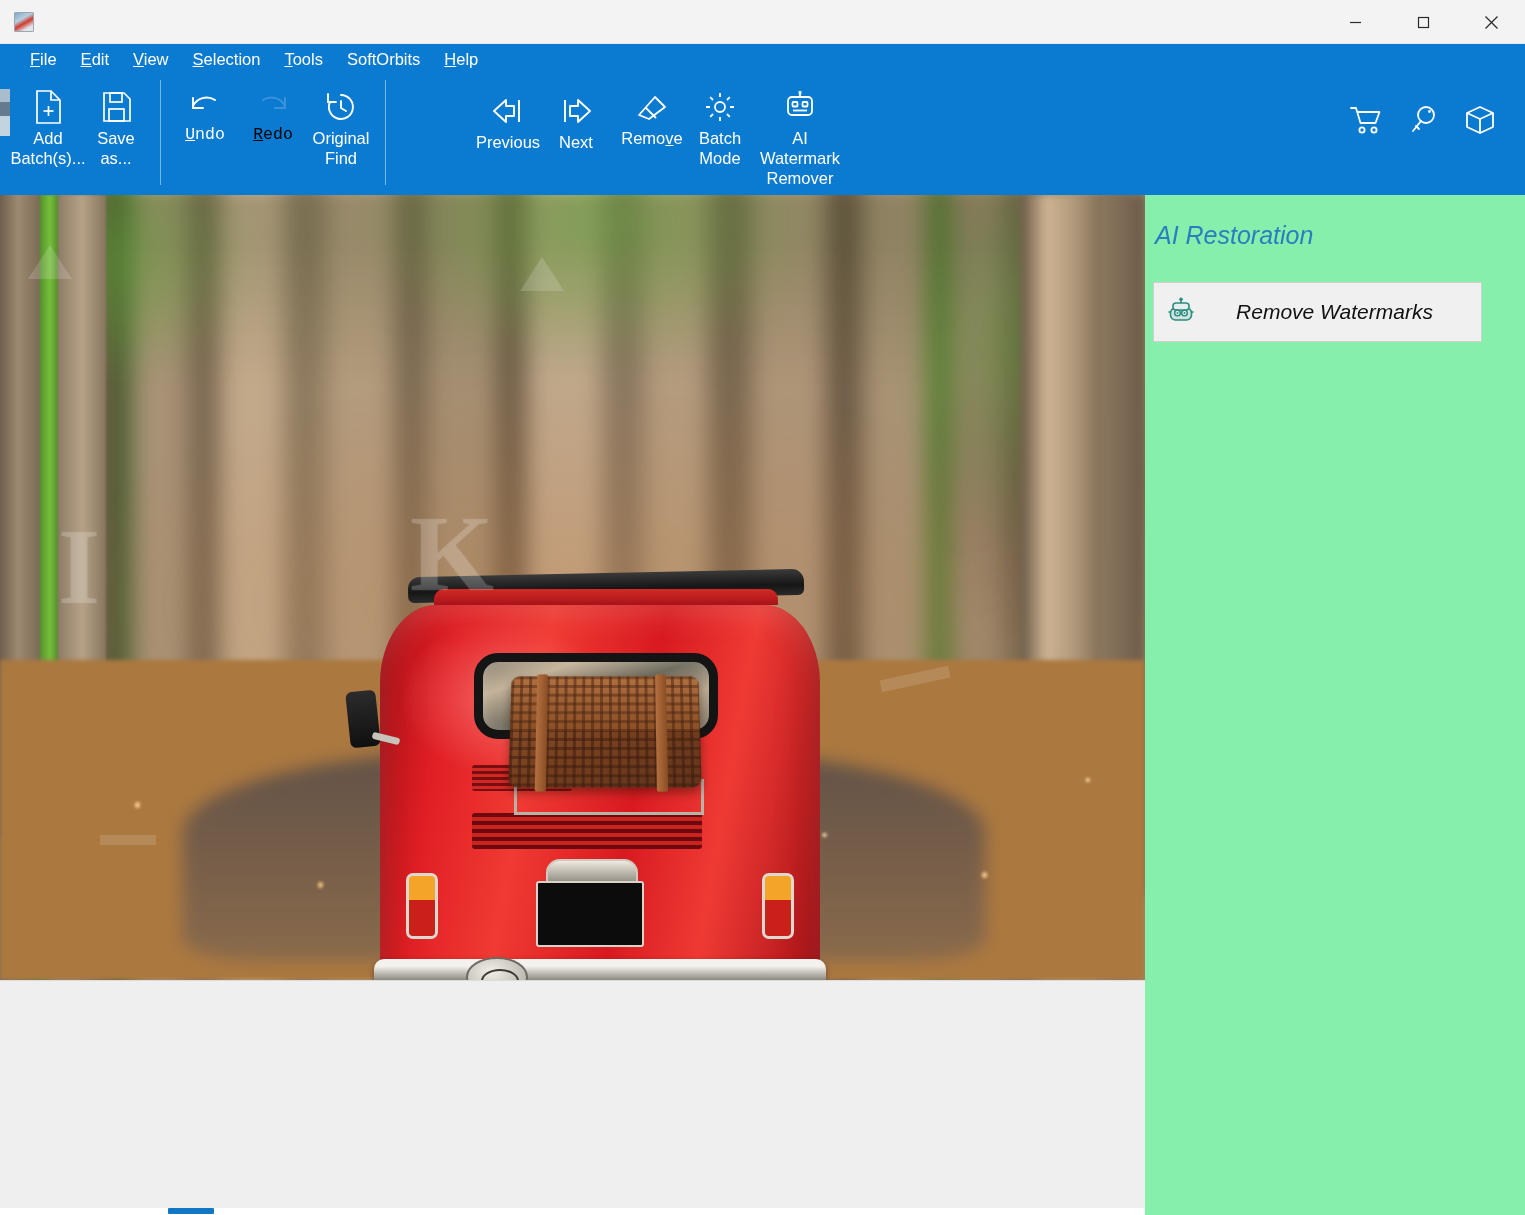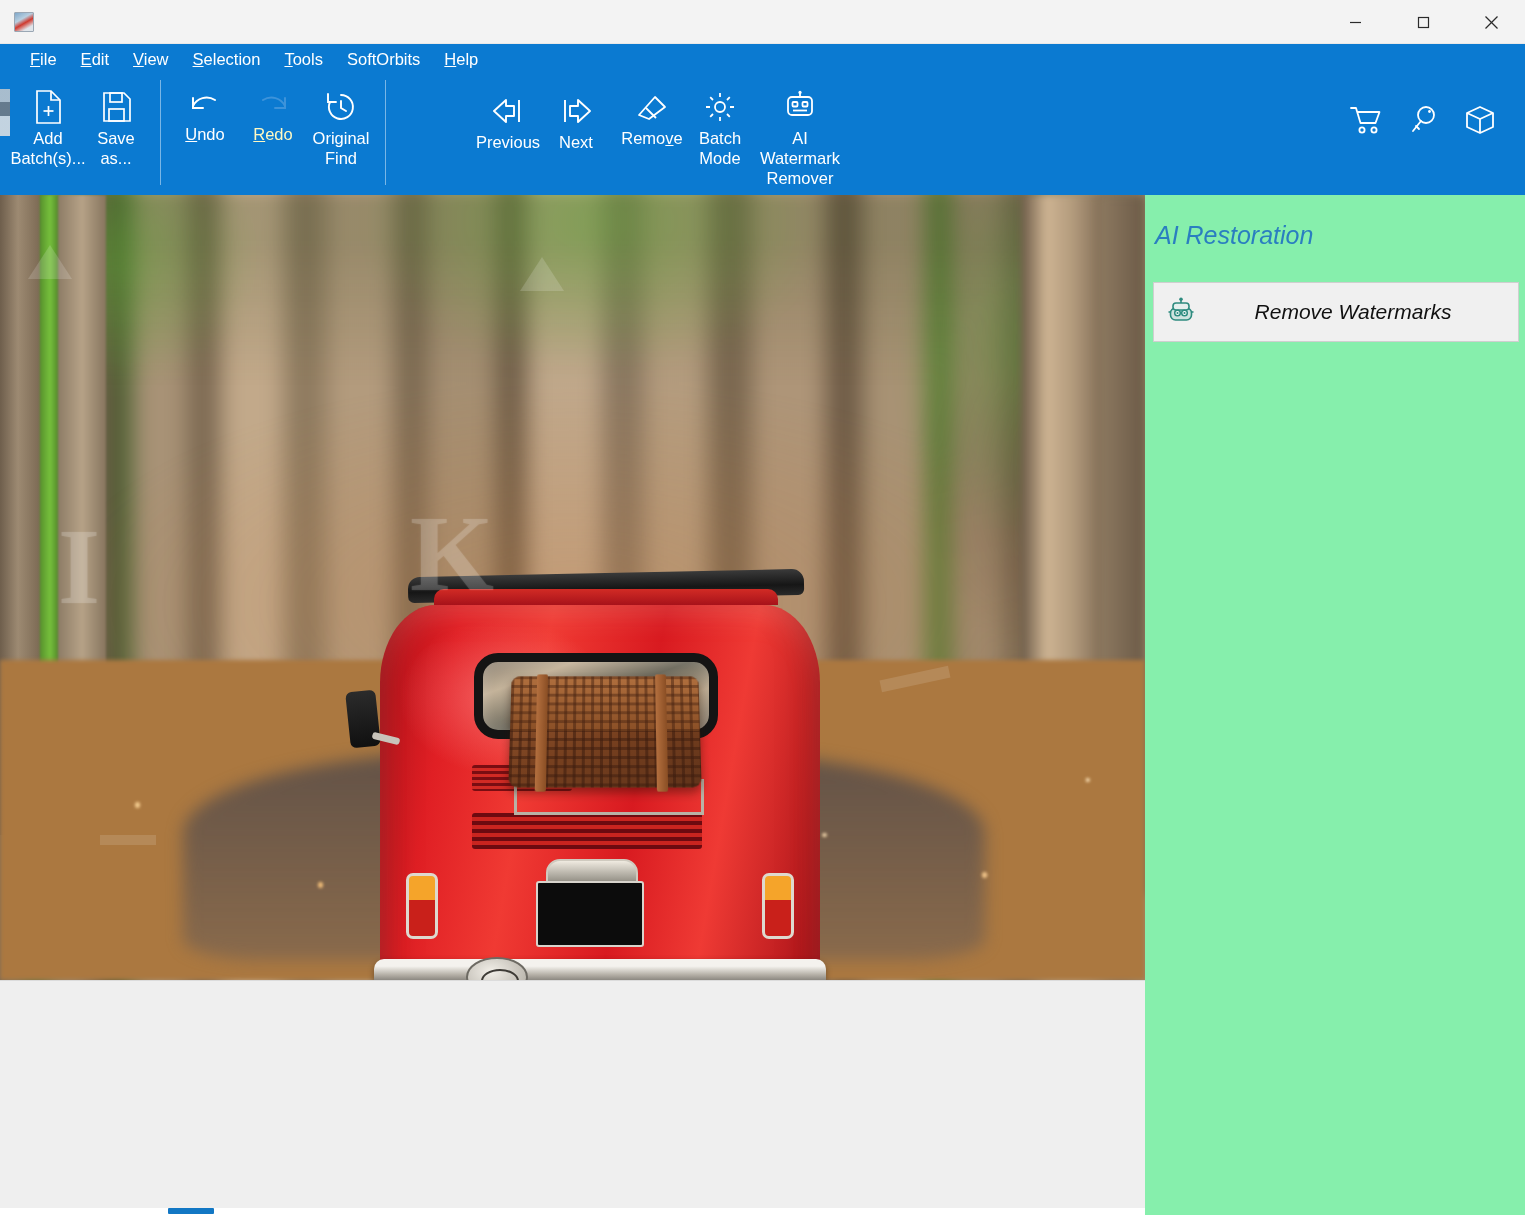--- a/index.html
+++ b/index.html
@@ -120,26 +120,26 @@
     height: 42px;
     display: flex; align-items: center; justify-content: center;
   }
   .tb-btn .lbl {
     font-size: 16.5px;
     line-height: 19px;
     margin-top: 1px;
     white-space: normal;
   }
   .tb-btn .lbl .acc { text-decoration: underline; }
-  .tb-btn.disabled { color: #fef9c3; }
+  .tb-btn.disabled { color: #000000; }
   .tb-btn.disabled .ico svg { stroke: #3d93da !important; }
   .tb-btn.disabled .lbl .acc { text-decoration: underline; }
 
   
-  .tb-undoredo { padding-top: 16px; }
+  .tb-undoredo { padding-top: 16px; font-family: Liberation Mono, monospace; }
   .tb-undoredo .ico { height: 34px; }
 
   .tb-right {
     position: absolute;
     right: 28px;
     top: 30px;
     display: flex;
     gap: 24px;
     align-items: center;
   }
@@ -454,21 +454,21 @@
     font-style: italic;
   }
   .panel-title {
     color: #2a7ec0;
     font-size: 25px;
     font-weight: 400;
     margin-bottom: 32px;
     margin-left: 2px;
   }
   .panel-btn {
-    width: 366px;
+    width: 329px;
     height: 60px;
     background: #f0f0f0;
     border: 1px solid #cfcfcf;
     display: flex;
     align-items: center;
     margin-bottom: 14px;
     cursor: default;
     position: relative;
   }
   .panel-btn .pb-ico {

